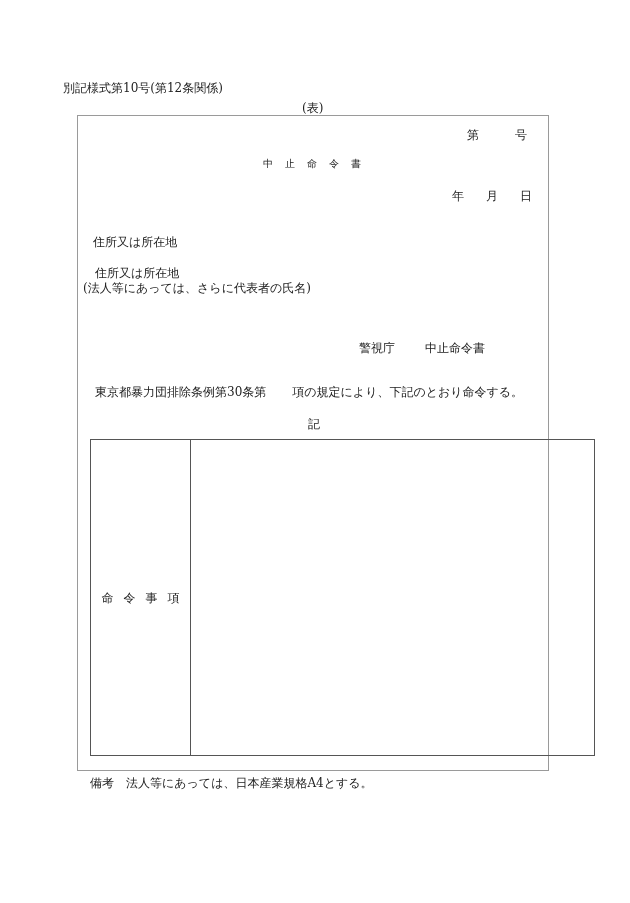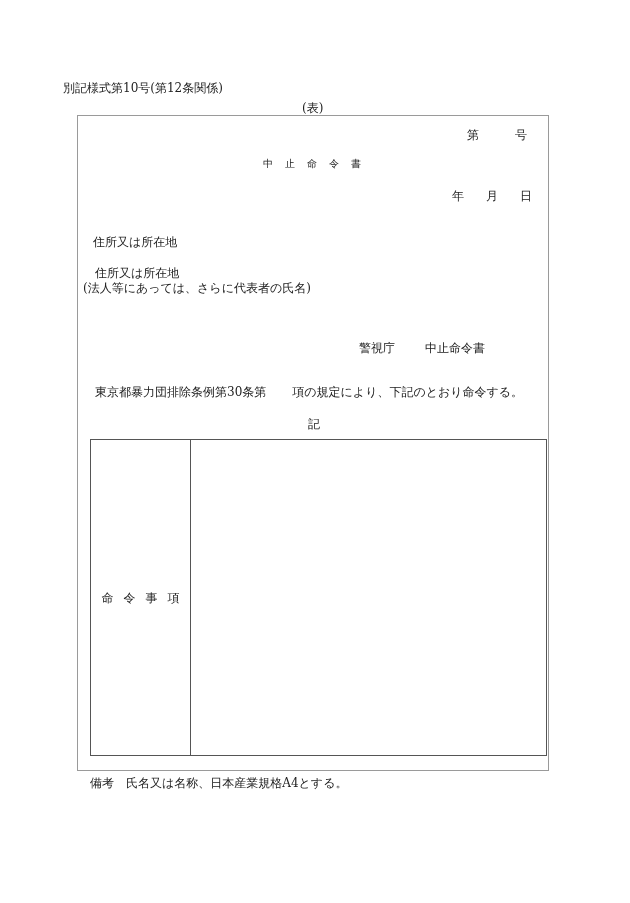--- a/index.html
+++ b/index.html
@@ -38,21 +38,21 @@
     .name-note { left: 83px; top: 280px; }
     .issuer { left: 359px; top: 340px; }
     .issuer .gap { display: inline-block; width: 30px; }
     .order-text { left: 95px; top: 384px; text-align: right; }
     .order-text .gap { display: inline-block; width: 26px; }
     .ki { left: 308px; top: 416px; }
     .order-table {
       position: absolute;
       left: 90px;
       top: 439px;
-      width: 457px;
+      width: 505px;
       height: 317px;
       border: 1px solid #555;
       border-collapse: collapse;
       box-sizing: border-box;
     }
     .order-table td {
       border: 1px solid #555;
       padding: 0;
       vertical-align: middle;
     }
@@ -104,14 +104,14 @@
 <table class="order-table">
   <tbody>
       <tr class="row1">
     <td class="label-cell spaced4">命令事項</td>
     <td></td>
   </tr>
 </tbody>
   </table>
 
 <div class="abs remarks">
-  <span>備考</span><span class="gap"></span><span>氏名又は名称、日本産業規格A4とする。</span>
+  <span>備考</span><span class="gap"></span><span>法人等にあっては、日本産業規格A4とする。</span>
 </div>
 
 </body></html>

